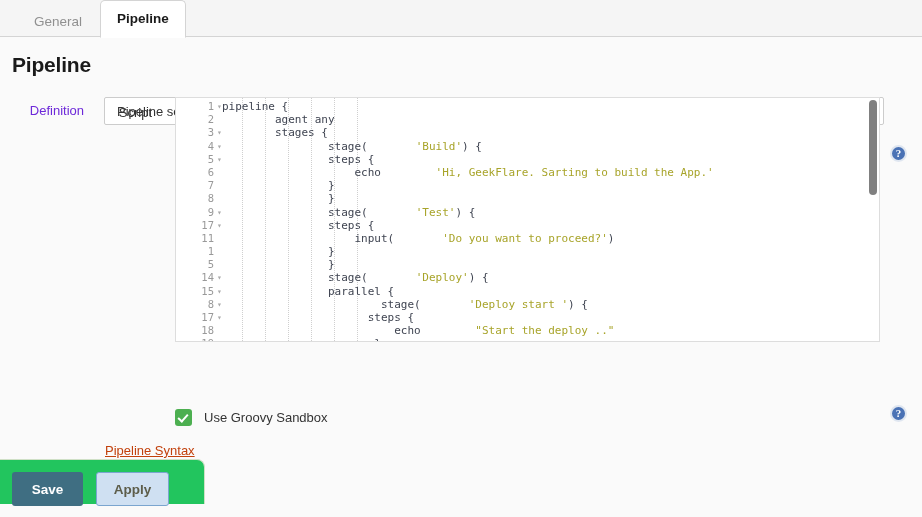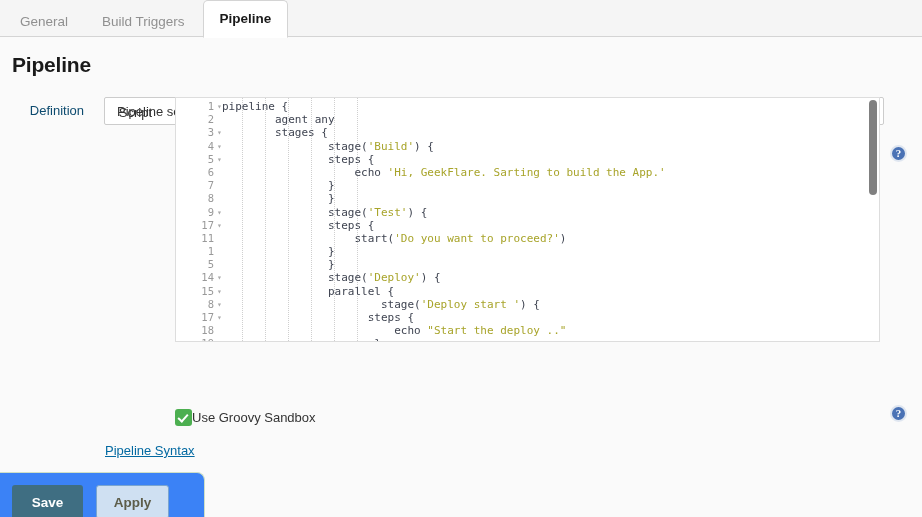--- a/index.html
+++ b/index.html
@@ -24,21 +24,21 @@
     width: 922px;
     height: 37px;
     background: #f5f5f5;
     border-bottom: 1px solid #d4d4d4;
     box-sizing: border-box;
   }
   .tabs {
     display: flex;
     align-items: flex-end;
     height: 37px;
-    padding-left: 4px;
+    padding-left: 18px;
     box-sizing: border-box;
   }
   .tab {
     font-size: 13.5px;
     color: #909090;
     padding: 0 16px;
     height: 30px;
     line-height: 30px;
     margin-right: 2px;
     white-space: nowrap;
@@ -80,21 +80,21 @@
   .form-row {
     position: relative;
     margin-top: 20px;
   }
   .row-label {
     position: absolute;
     left: 0;
     width: 84px;
     text-align: right;
     font-size: 13px;
-    color: #0c4a6e;
+    color: #6d28d9;
   }
   .definition-label { top: 6px; }
 
   select.definition-select {
     position: absolute;
     left: 104px;
     top: 0;
     width: 780px;
     height: 28px;
     font-family: "Liberation Sans", sans-serif;
@@ -172,21 +172,21 @@
     width: 10px;
     color: #aaa;
     font-size: 8px;
     line-height: 13.2px;
   }
   .code-text {
     position: absolute;
     left: 46px; top: 0;
     color: #3f4451;
   }
-  .str { color: #a8a42a; }
+  .str { color: #a8a42a; margin-left: 48px; }
   .guides {
     position: absolute;
     top: 0; left: 0;
     width: 100%; height: 100%;
     pointer-events: none;
   }
   .guide {
     position: absolute;
     top: 0;
     width: 0;
@@ -232,31 +232,32 @@
   .checkbox::after {
     content: "";
     position: absolute;
     left: 5px; top: 3px;
     width: 4px; height: 8px;
     border: solid #ffffff;
     border-width: 0 2px 2px 0;
     transform: rotate(42deg);
   }
   .sandbox-label {
+    margin-left: 12px;
     font-size: 13px;
     color: #333;
   }
 
   
   .syntax-link {
     position: absolute;
     left: 105px;
     top: 406px;
     font-size: 13px;
-    color: #0369a1;
+    color: #c2410c;
     text-decoration: underline;
     cursor: pointer;
   }
 
   
   .help-icon {
     position: absolute;
     width: 17px;
     height: 17px;
     border-radius: 50%;
@@ -276,24 +277,24 @@
     font-weight: bold;
     line-height: 14px;
   }
   .help-script { right: 15px; top: 108px; }
   .help-sandbox { right: 15px; top: 368px; }
 
   
   .buttonbar {
     position: absolute;
     left: 0;
-    bottom: 0;
+    bottom: 13px;
     width: 205px;
     height: 45px;
-    background: #3b82f6;
+    background: #22c55e;
     border-top: 1px solid #cfe0c6;
     border-right: 1px solid #cfe0c6;
     border-radius: 0 8px 0 0;
     box-sizing: border-box;
   }
   .btn {
     position: absolute;
     top: 12px;
     height: 34px;
     font-family: "Liberation Sans", sans-serif;
@@ -318,21 +319,20 @@
     border: 1px solid #7aa5cf;
     font-weight: bold;
   }
 </style>
 </head>
 <body>
 
 <div class="tabbar">
   <div class="tabs" id="tab-list">
       <div class="tab">General</div>
-      <div class="tab">Build Triggers</div>
       <div class="tab active">Pipeline</div>
     </div>
 </div>
 
 <div class="content">
 
   <div class="page-title">Pipeline</div>
 
   <div class="form-row">
     <div class="row-label definition-label">Definition</div>
@@ -356,21 +356,21 @@
             <div class="code-line"><span class="gutter">1</span><span class="fold">▾</span><span class="code-text"><span>pipeline {</span></span></div>
             <div class="code-line"><span class="gutter">2</span><span class="code-text"><span>        agent any</span></span></div>
             <div class="code-line"><span class="gutter">3</span><span class="fold">▾</span><span class="code-text"><span>        stages {</span></span></div>
             <div class="code-line"><span class="gutter">4</span><span class="fold">▾</span><span class="code-text"><span>                stage(</span><span class="str">'Build'</span><span>) {</span></span></div>
             <div class="code-line"><span class="gutter">5</span><span class="fold">▾</span><span class="code-text"><span>                steps {</span></span></div>
             <div class="code-line"><span class="gutter">6</span><span class="code-text"><span>                    echo </span><span class="str">'Hi, GeekFlare. Sarting to build the App.'</span></span></div>
             <div class="code-line"><span class="gutter">7</span><span class="code-text"><span>                }</span></span></div>
             <div class="code-line"><span class="gutter">8</span><span class="code-text"><span>                }</span></span></div>
             <div class="code-line"><span class="gutter">9</span><span class="fold">▾</span><span class="code-text"><span>                stage(</span><span class="str">'Test'</span><span>) {</span></span></div>
             <div class="code-line"><span class="gutter">17</span><span class="fold">▾</span><span class="code-text"><span>                steps {</span></span></div>
-            <div class="code-line"><span class="gutter">11</span><span class="code-text"><span>                    start(</span><span class="str">'Do you want to proceed?'</span><span>)</span></span></div>
+            <div class="code-line"><span class="gutter">11</span><span class="code-text"><span>                    input(</span><span class="str">'Do you want to proceed?'</span><span>)</span></span></div>
             <div class="code-line"><span class="gutter">1</span><span class="code-text"><span>                }</span></span></div>
             <div class="code-line"><span class="gutter">5</span><span class="code-text"><span>                }</span></span></div>
             <div class="code-line"><span class="gutter">14</span><span class="fold">▾</span><span class="code-text"><span>                stage(</span><span class="str">'Deploy'</span><span>) {</span></span></div>
             <div class="code-line"><span class="gutter">15</span><span class="fold">▾</span><span class="code-text"><span>                parallel {</span></span></div>
             <div class="code-line"><span class="gutter">8</span><span class="fold">▾</span><span class="code-text"><span>                        stage(</span><span class="str">'Deploy start '</span><span>) {</span></span></div>
             <div class="code-line"><span class="gutter">17</span><span class="fold">▾</span><span class="code-text"><span>                      steps {</span></span></div>
             <div class="code-line"><span class="gutter">18</span><span class="code-text"><span>                          echo </span><span class="str">"Start the deploy .."</span></span></div>
             <div class="code-line"><span class="gutter">19</span><span class="code-text"><span>                       }</span></span></div>
           </div>
         <div class="vscroll-track">

